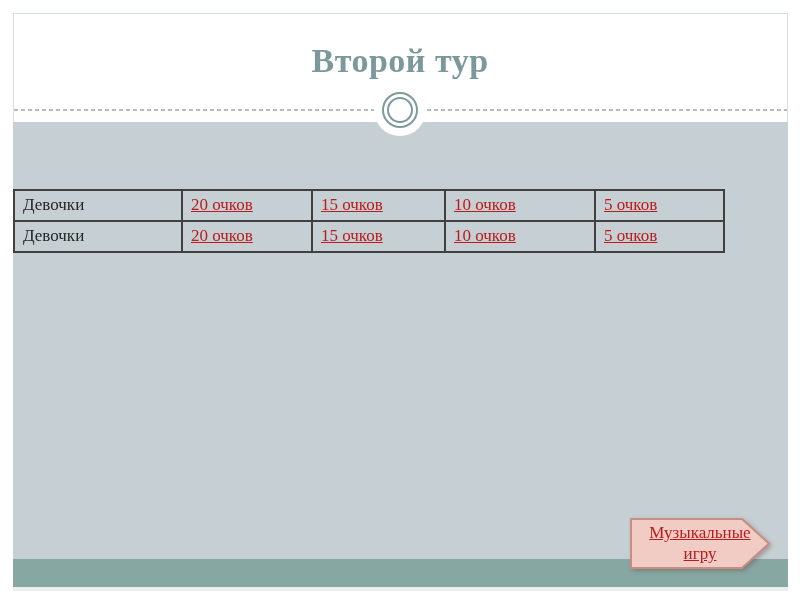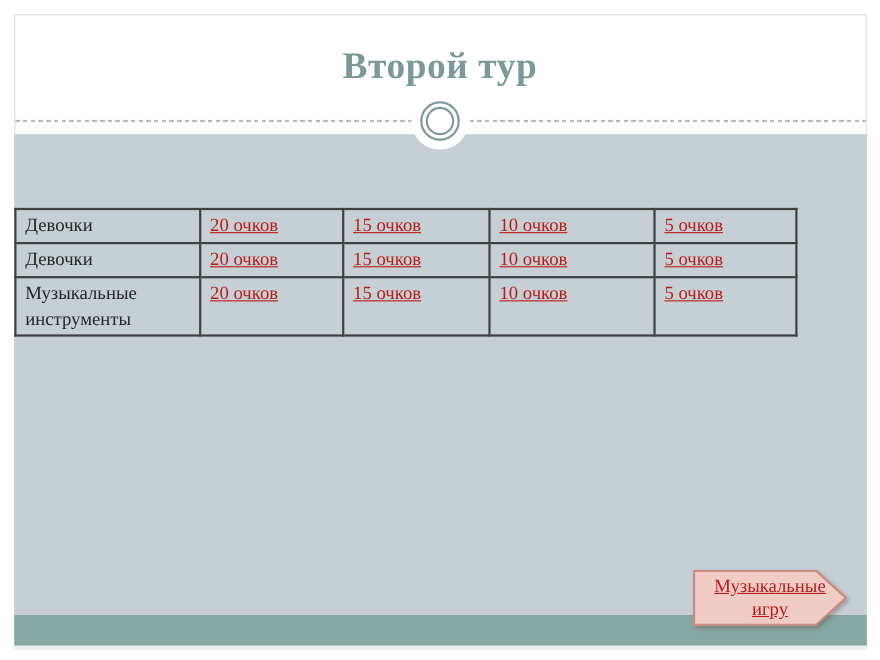--- a/index.html
+++ b/index.html
@@ -150,27 +150,20 @@
       <td class="c3"><a class="score-link">10 очков</a></td>
       <td class="c4"><a class="score-link">5 очков</a></td>
     </tr>
     <tr class="r1">
       <td class="c0">Девочки</td>
       <td class="c1"><a class="score-link">20 очков</a></td>
       <td class="c2"><a class="score-link">15 очков</a></td>
       <td class="c3"><a class="score-link">10 очков</a></td>
       <td class="c4"><a class="score-link">5 очков</a></td>
     </tr>
-    <tr class="r2">
-      <td class="c0">Музыкальные инструменты</td>
-      <td class="c1"><a class="score-link">20 очков</a></td>
-      <td class="c2"><a class="score-link">15 очков</a></td>
-      <td class="c3"><a class="score-link">10 очков</a></td>
-      <td class="c4"><a class="score-link">5 очков</a></td>
-    </tr>
   </tbody>
     </table>
 
   <div class="continue-button">
     <svg width="141" height="51" viewBox="0 0 141 51">
       <polygon points="1,1 112,1 139,25.5 112,50 1,50" fill="#f1ccc5" stroke="#c78d82" stroke-width="2" stroke-linejoin="round"></polygon>
     </svg>
     <div class="continue-label">
       <div class="btn-line">Музыкальные</div>
       <div class="btn-line">игру</div>

